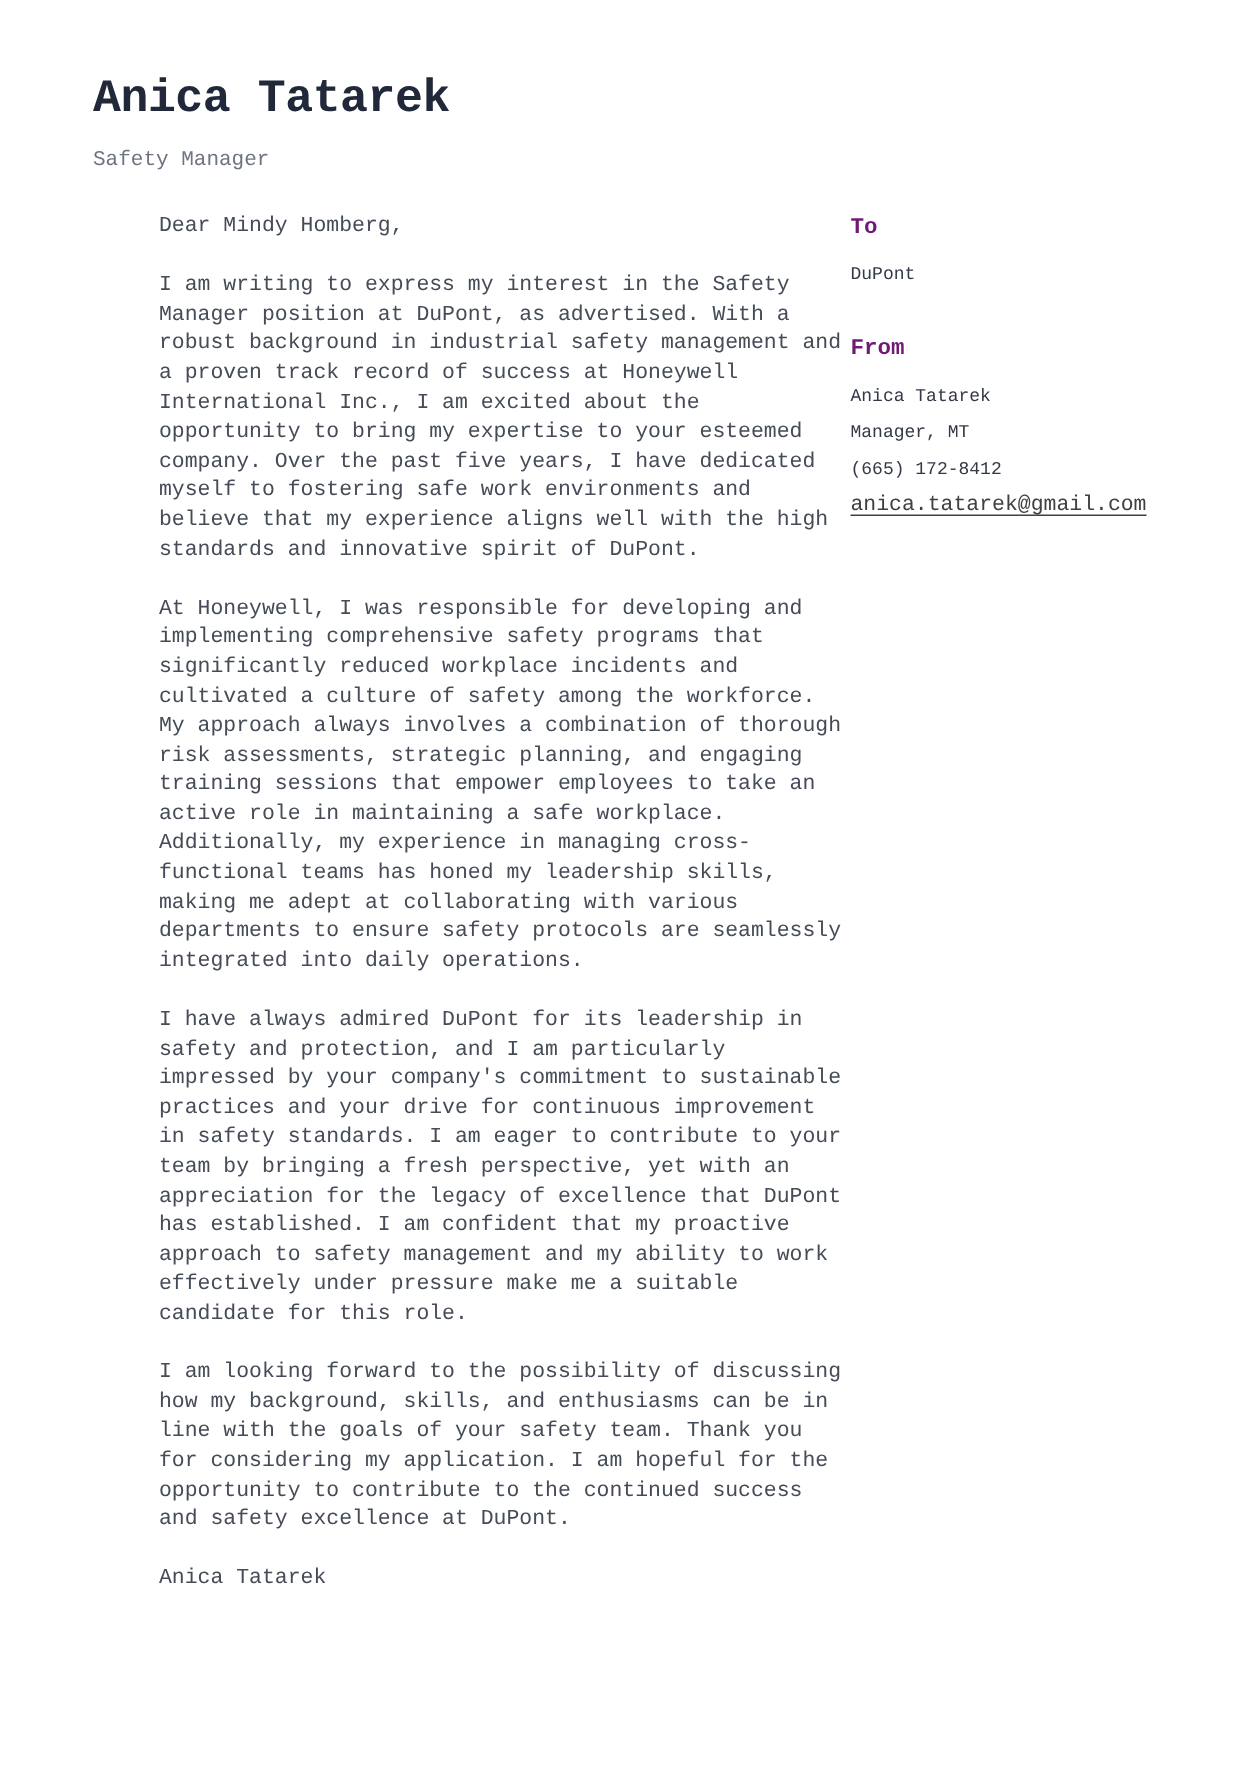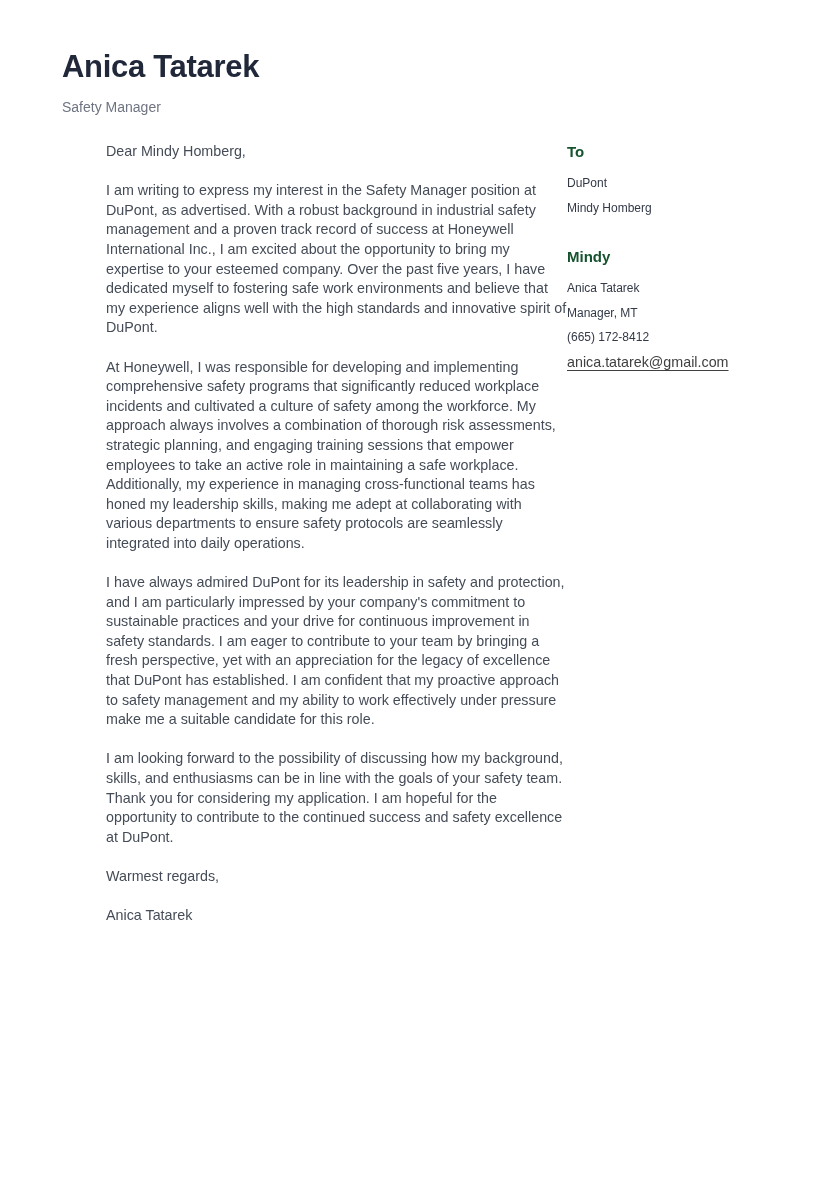--- a/index.html
+++ b/index.html
@@ -1,15 +1,15 @@
 <!DOCTYPE html>
 <html><head>
 <meta charset="utf-8">
 <style>
-  * { margin: 0; padding: 0; box-sizing: border-box; }
+  * { margin: 0; padding: 0; box-sizing: border-box; font-family: Liberation Mono, monospace; }
   html, body { background: #ffffff; }
   .page {
     position: relative;
     width: 833px;
     height: 1178px;
     background: #ffffff;
     font-family: "Liberation Sans", "DejaVu Sans", sans-serif;
     overflow: hidden;
   }
 
@@ -47,21 +47,21 @@
   
   .sidebar {
     position: absolute;
     left: 567px;
     top: 142px;
     width: 230px;
   }
   .sidebar-heading {
     font-size: 15px;
     font-weight: 700;
-    color: #14532d;
+    color: #701a75;
     line-height: 20px;
     margin-bottom: 9px;
   }
   .sidebar-line {
     font-size: 12px;
     color: #333947;
     line-height: 24.6px;
   }
   .sidebar-section-from { margin-top: 27px; }
   .email-link {
@@ -82,34 +82,32 @@
     <div class="doc-name">Anica Tatarek</div>
     <div class="doc-jobtitle">Safety Manager</div>
   </div>
 
   <div class="letter">
     <p>Dear Mindy Homberg,</p>
     <p>I am writing to express my interest in the Safety Manager position at DuPont, as advertised. With a robust background in industrial safety management and a proven track record of success at Honeywell International Inc., I am excited about the opportunity to bring my expertise to your esteemed company. Over the past five years, I have dedicated myself to fostering safe work environments and believe that my experience aligns well with the high standards and innovative spirit of DuPont.</p>
     <p>At Honeywell, I was responsible for developing and implementing comprehensive safety programs that significantly reduced workplace incidents and cultivated a culture of safety among the workforce. My approach always involves a combination of thorough risk assessments, strategic planning, and engaging training sessions that empower employees to take an active role in maintaining a safe workplace. Additionally, my experience in managing cross-functional teams has honed my leadership skills, making me adept at collaborating with various departments to ensure safety protocols are seamlessly integrated into daily operations.</p>
     <p>I have always admired DuPont for its leadership in safety and protection, and I am particularly impressed by your company's commitment to sustainable practices and your drive for continuous improvement in safety standards. I am eager to contribute to your team by bringing a fresh perspective, yet with an appreciation for the legacy of excellence that DuPont has established. I am confident that my proactive approach to safety management and my ability to work effectively under pressure make me a suitable candidate for this role.</p>
     <p>I am looking forward to the possibility of discussing how my background, skills, and enthusiasms can be in line with the goals of your safety team. Thank you for considering my application. I am hopeful for the opportunity to contribute to the continued success and safety excellence at DuPont.</p>
-    <p>Warmest regards,</p>
     <p>Anica Tatarek</p>
   </div>
 
   <div class="sidebar">
 
     <div class="sidebar-section">
       <div class="sidebar-heading">To</div>
       <div class="sidebar-line">DuPont</div>
-      <div class="sidebar-line">Mindy Homberg</div>
     </div>
 
     <div class="sidebar-section sidebar-section-from">
-      <div class="sidebar-heading">Mindy</div>
+      <div class="sidebar-heading">From</div>
       <div class="sidebar-line">Anica Tatarek</div>
       <div class="sidebar-line">Manager, MT</div>
       <div class="sidebar-line">(665) 172-8412</div>
       <div>
         <a class="email-link">anica.tatarek@gmail.com</a>
       </div>
     </div>
 
   </div>
 

